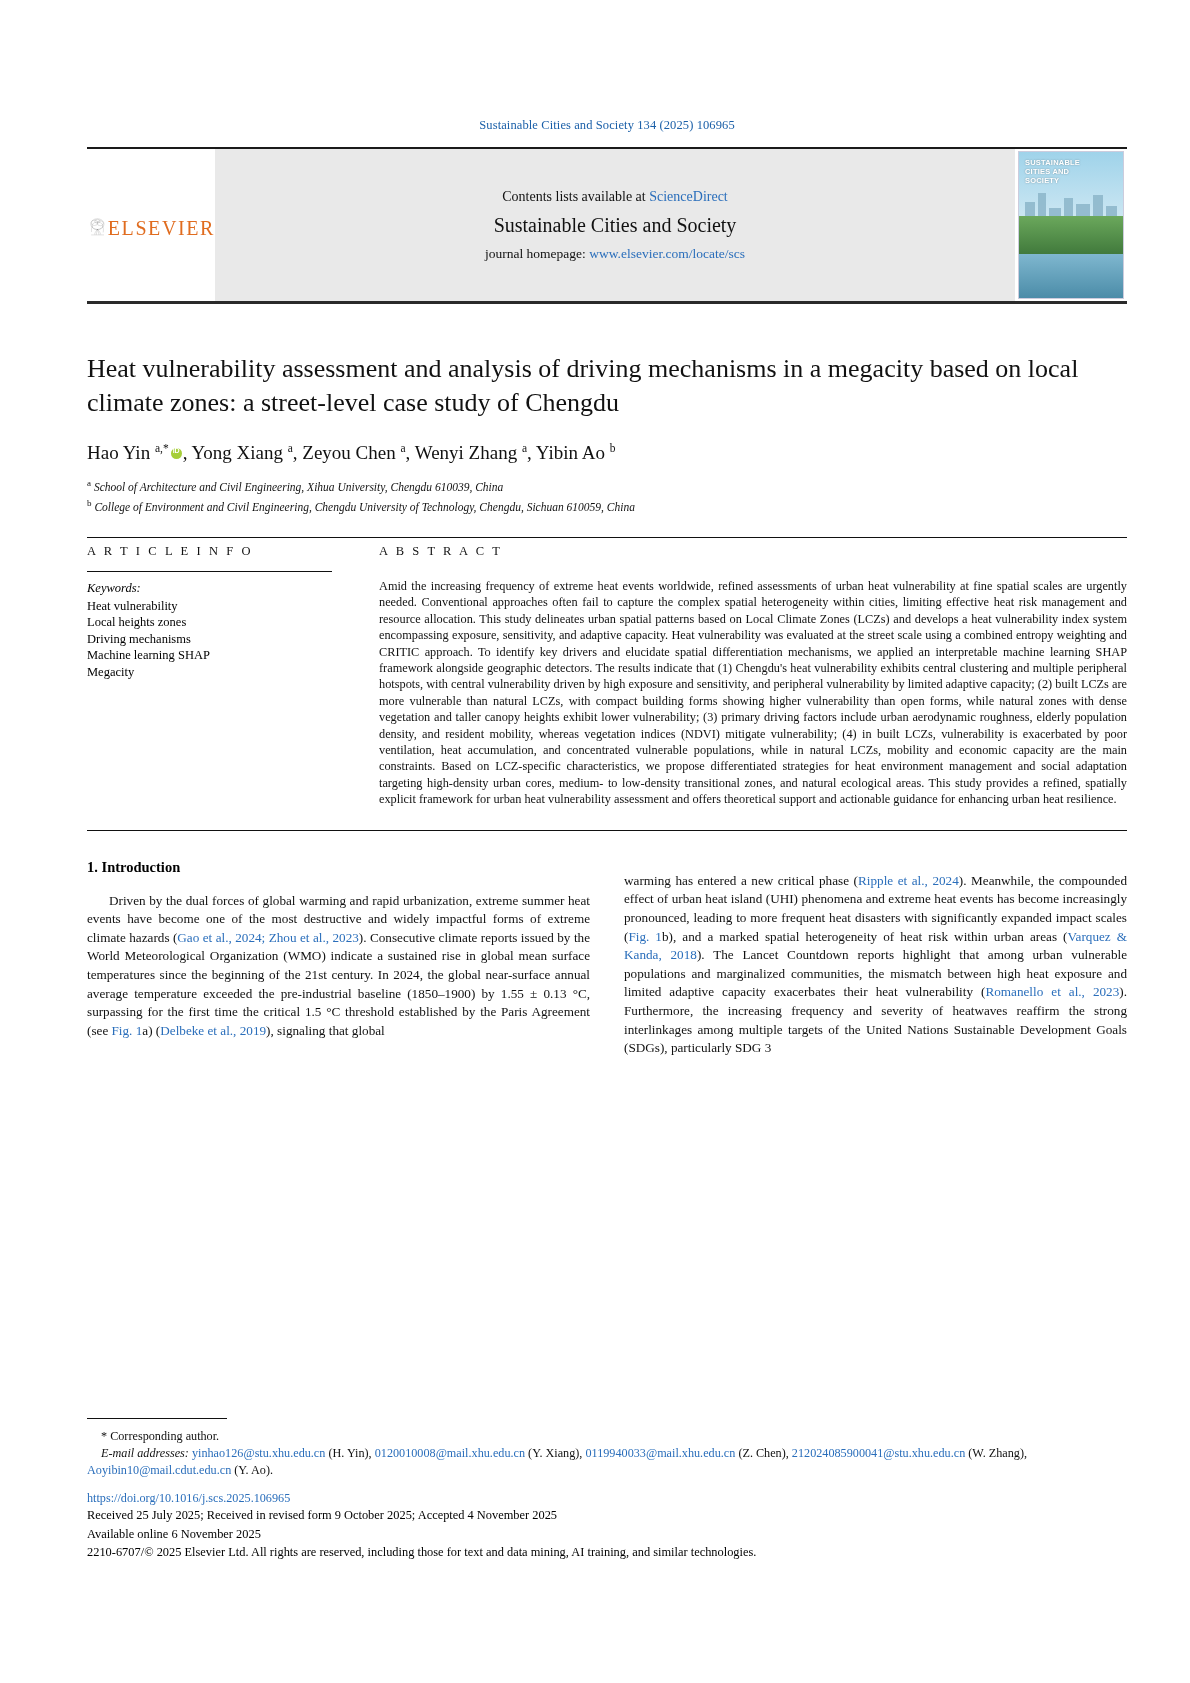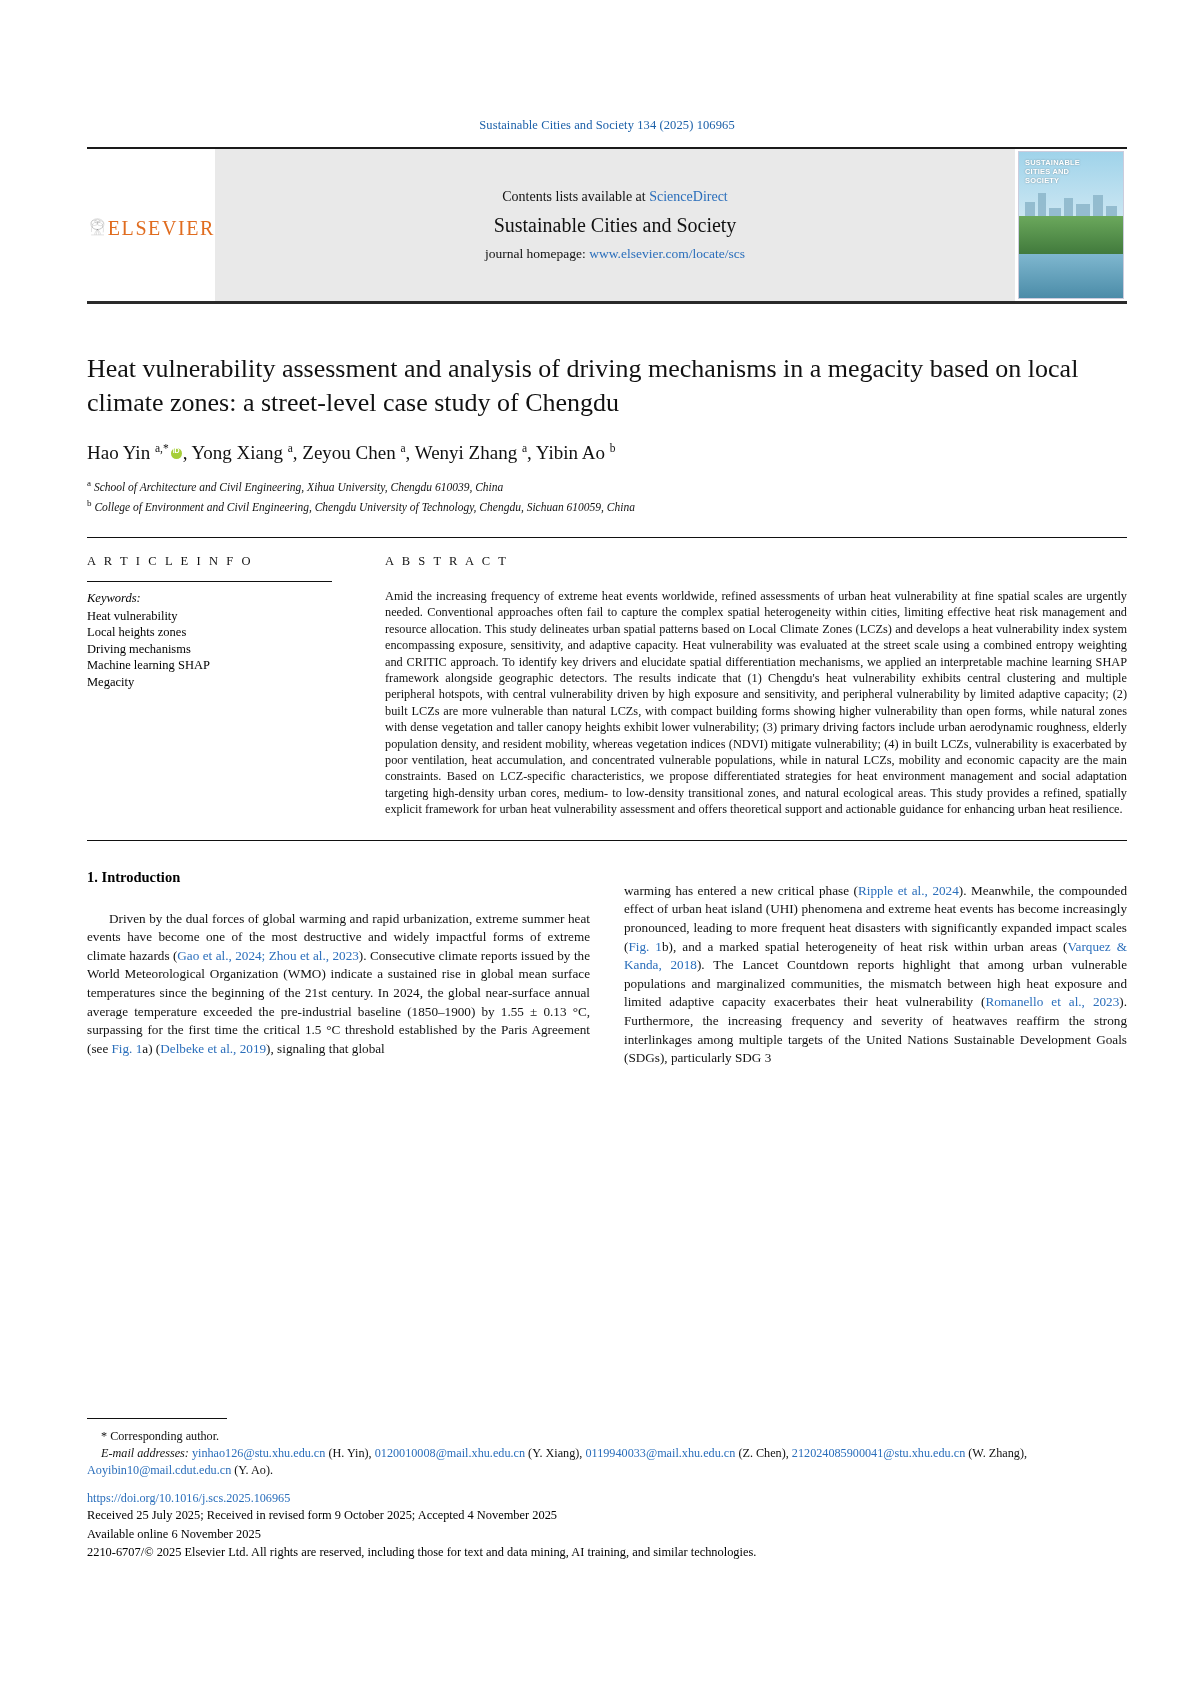--- a/index.html
+++ b/index.html
@@ -178,22 +178,21 @@
   .affils sup { font-style: normal; font-size: 9px; }
 
   .rule-top {
     margin-top: 22px;
     border-top: 1px solid #111;
   }
 
   
   .twocol {
     display: flex;
-    margin-top: 16px;
-    gap: 6px;
+    margin-top: 6px;
   }
   .col-info {
     width: 255px;
     flex: 0 0 255px;
     padding-right: 20px;
   }
   .col-abs {
     flex: 1 1 auto;
     padding-left: 17px;
   }
@@ -236,21 +235,21 @@
     margin-top: 28px;
     gap: 34px;
   }
   .bcol {
     width: 503px;
     flex: 0 0 503px;
   }
   .h1 {
     font-size: 14.5px;
     font-weight: bold;
-    margin-bottom: 24px;
+    margin-bottom: 16px;
     font-family: "Liberation Serif", serif;
   }
   .para {
     font-size: 13.2px;
     line-height: 18.6px;
     text-align: justify;
     text-indent: 22px;
     color: #111;
   }
   .para.noindent { text-indent: 0; }

